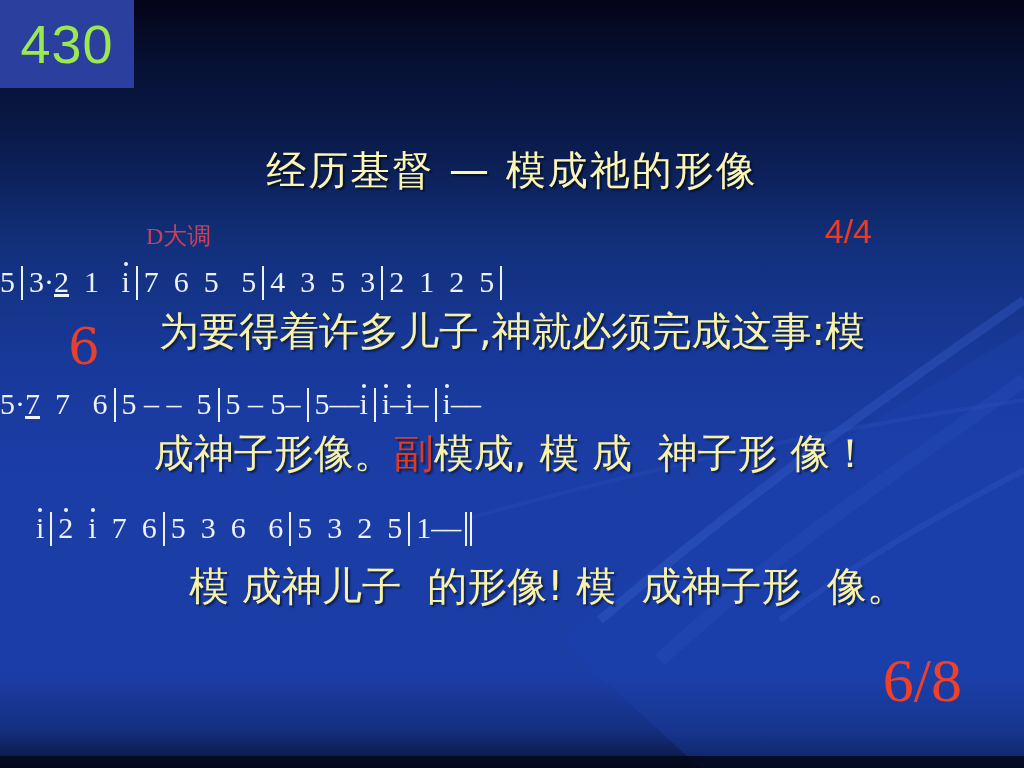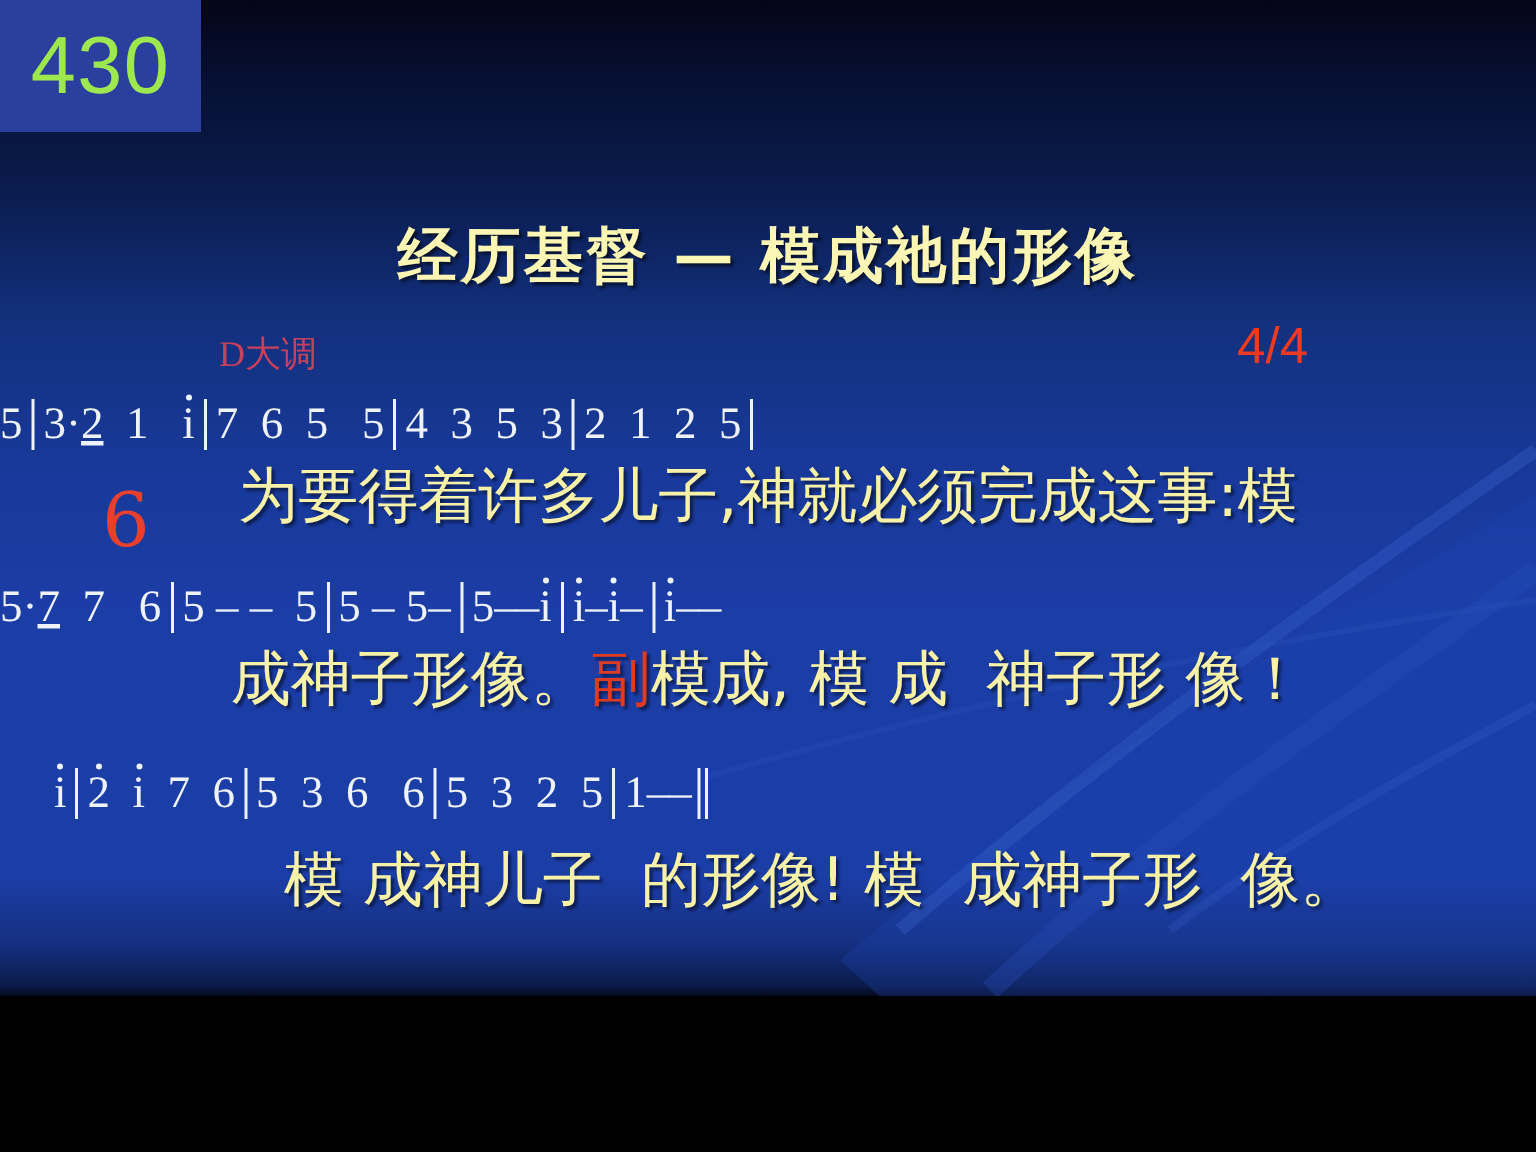--- a/index.html
+++ b/index.html
@@ -7,21 +7,21 @@
     padding: 0;
     background: #000;
   }
   body {
     font-family: "Liberation Sans", sans-serif;
   }
 
   #slide {
     position: relative;
     width: 1024px;
-    height: 664px;
+    height: 768px;
     overflow: hidden;
     background:
       linear-gradient(to bottom,
         #050418 0%,
         #061033 8%,
         #0a1a4a 18%,
         #12307c 32%,
         #18399a 47%,
         #1b3da6 62%,
         #1b3da6 88%,
@@ -62,21 +62,21 @@
   
   #title {
     position: absolute;
     left: 0;
     top: 142;
     top: 143px;
     width: 1024px;
     text-align: center;
     color: #fbf6b4;
     font-size: 40px;
-    font-weight: bold;
+    font-weight: normal;
     letter-spacing: 2px;
     text-shadow: 2px 2px 2px rgba(0,0,0,0.55);
     font-family: "DejaVu Sans", sans-serif;
   }
 
   
   #key-sig {
     position: absolute;
     left: 146px;
     top: 220px;
@@ -210,14 +210,15 @@
   <div class="system" id="sys2">
     <div class="notes">5<span>·</span><span class="u">7</span>&nbsp; 7&nbsp;&nbsp; 6<span class="bar"></span>5 – –&nbsp; 5<span class="bar"></span>5 – 5–<span class="bar"></span>5––<span class="oct">i</span><span class="bar"></span><span class="oct">i</span>–<span class="oct">i</span>–<span class="bar"></span><span class="oct">i</span>––</div>
     <div class="lyrics"><span>成神子形像。</span><span class="chorus-mark">副</span><span>模成, 模 成  神子形 像！</span></div>
   </div>
 
   <div class="system" id="sys3">
     <div class="notes"><span class="oct">i</span><span class="bar"></span><span class="oct">2</span>&nbsp; <span class="oct">i</span>&nbsp; 7&nbsp; 6<span class="bar"></span>5&nbsp; 3&nbsp; 6&nbsp;&nbsp; 6<span class="bar"></span>5&nbsp; 3&nbsp; 2&nbsp; 5<span class="bar"></span>1––<span class="dblbar"><i></i><i></i></span></div>
     <div class="lyrics">模 成神儿子  的形像! 模  成神子形  像。</div>
   </div>
 
+  <div id="meter-bottom">6/8</div>
 
 </div>
 
 </body></html>

